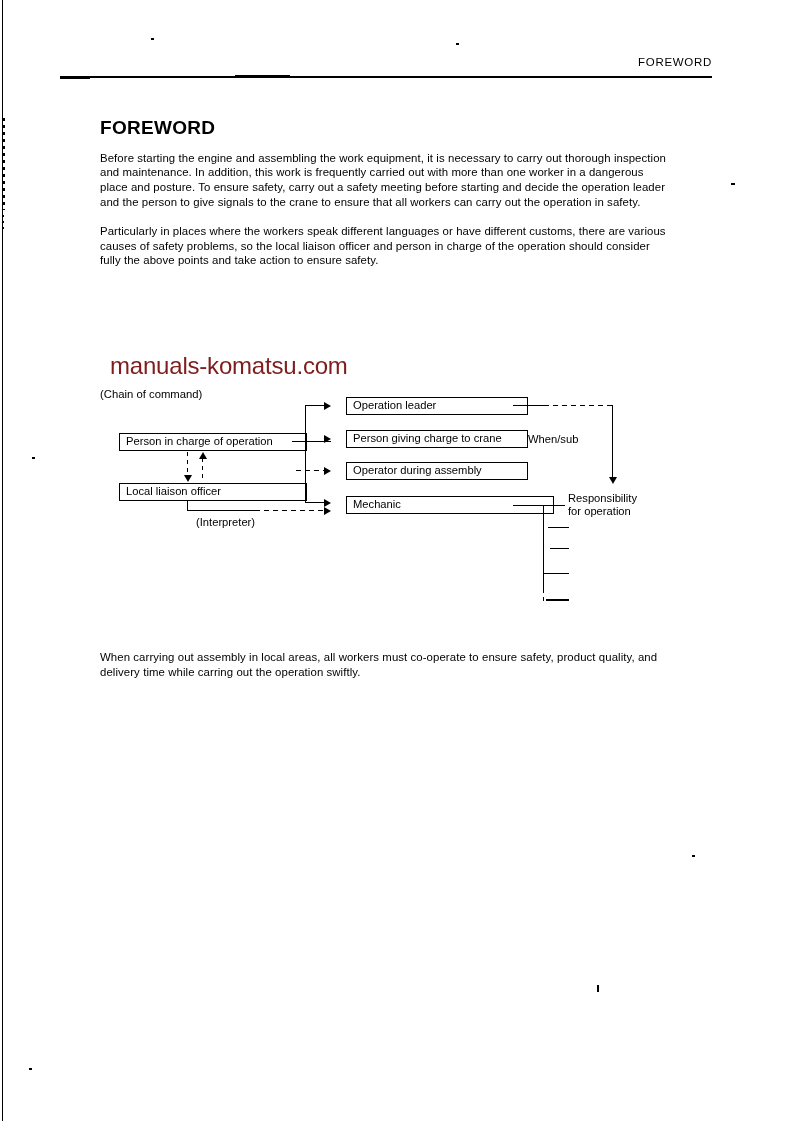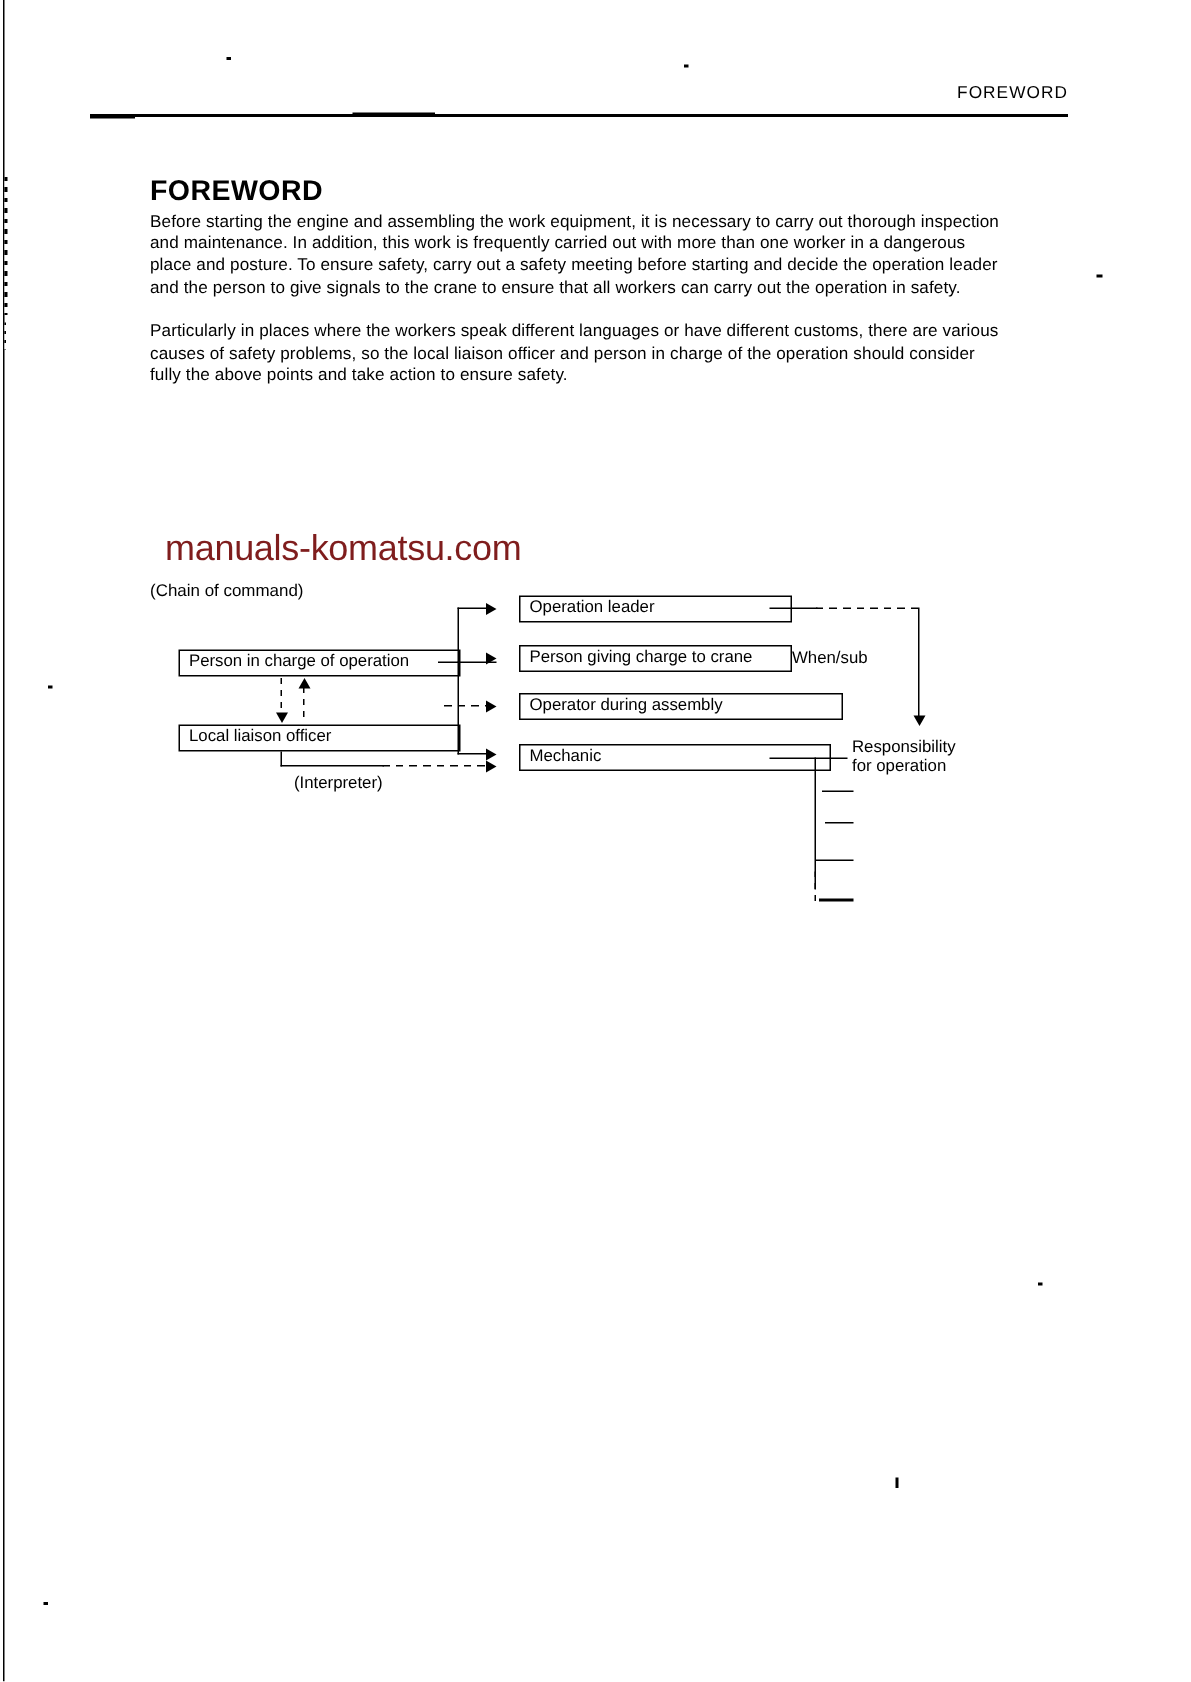--- a/index.html
+++ b/index.html
@@ -91,21 +91,21 @@
 
   .body-para {
     font-size: 11.4px;
     line-height: 14.6px;
     letter-spacing: 0.08px;
     margin: 0;
     width: 572px;
     font-weight: 500;
   }
   #para1 { margin-top: 30px; }
-  #para2 { margin-top: 2px; }
+  #para2 { margin-top: 12px; }
   #para3 { margin-top: 15px; }
 
   #watermark {
     position: absolute;
     left: 10px; top: 242px;
     font-size: 24px;
     font-family: "Liberation Sans", sans-serif;
     font-weight: 400;
     letter-spacing: -0.2px;
     color: #7f1d1d;
@@ -230,21 +230,21 @@
     <div id="diagram-caption">(Chain of command)</div>
 
     <div class="dbox" style="left:4px; top:45px; width:188px;">Person in charge of operation</div>
 
     <div class="dbox" style="left:4px; top:95px; width:188px;">Local liaison officer</div>
 
     <div class="dbox" style="left:231px; top:9px; width:182px;">Operation leader</div>
 
     <div class="dbox" style="left:231px; top:42px; width:182px;">Person giving charge to crane</div>
 
-    <div class="dbox" style="left:231px; top:74px; width:216px;">Operator during assembly</div>
+    <div class="dbox" style="left:231px; top:74px; width:182px;">Operator during assembly</div>
 
     <div class="dbox" style="left:231px; top:108px; width:208px;">Mechanic</div>
 
     <div class="hline" style="left:192px; top:53px; width:39px;"></div>
 
     <div class="vline" style="left:205px; top:17px; height:37px;"></div>
 
     <div class="hline" style="left:205px; top:17px; width:20px;"></div>
     <div class="arrow-r" style="left:224px; top:14px;"></div>
 
@@ -284,14 +284,17 @@
     <div class="vline" style="left:443px; top:117px; height:88px;"></div>
     <div class="vline-dash" style="left:443px; top:193px; height:22px;"></div>
 
     <div class="hline" style="left:448px; top:139px; width:21px;"></div>
     <div class="hline" style="left:450px; top:160px; width:19px;"></div>
     <div class="hline" style="left:444px; top:185px; width:25px;"></div>
     <div class="hline" style="left:446px; top:211px; width:23px; height:2.2px;"></div>
 
   </div>
 
+  <div id="closing-para">
+    <p class="body-para" style="margin:0;">When carrying out assembly in local areas, all workers must co-operate to ensure safety, product quality, and delivery time while carring out the operation swiftly.</p>
+  </div>
 
 </div>
 
 </body></html>

